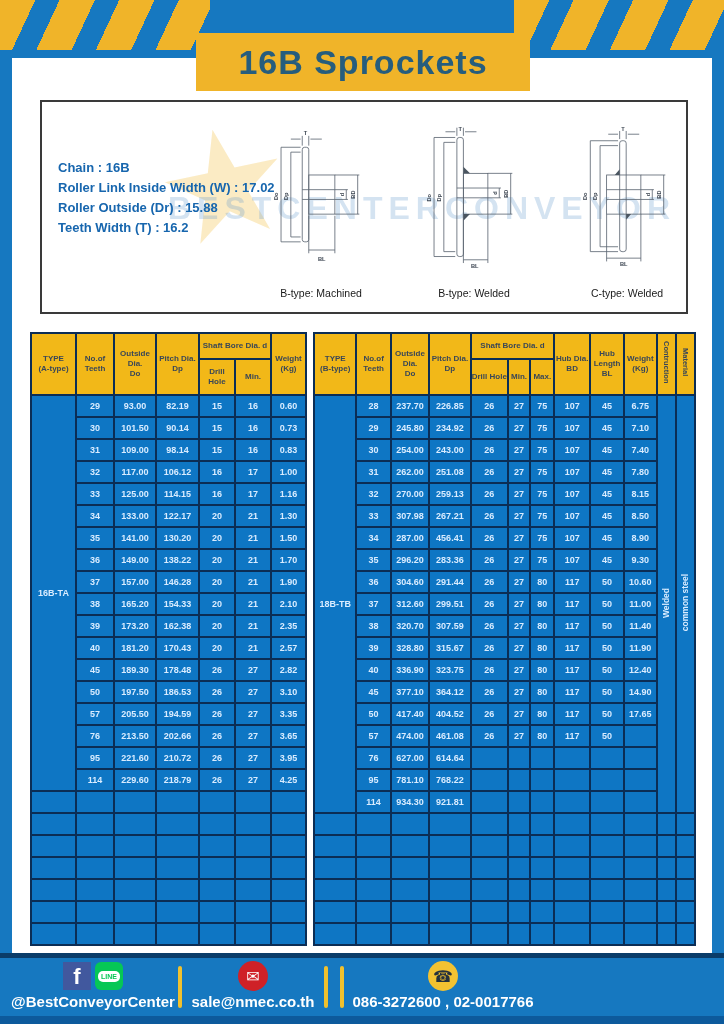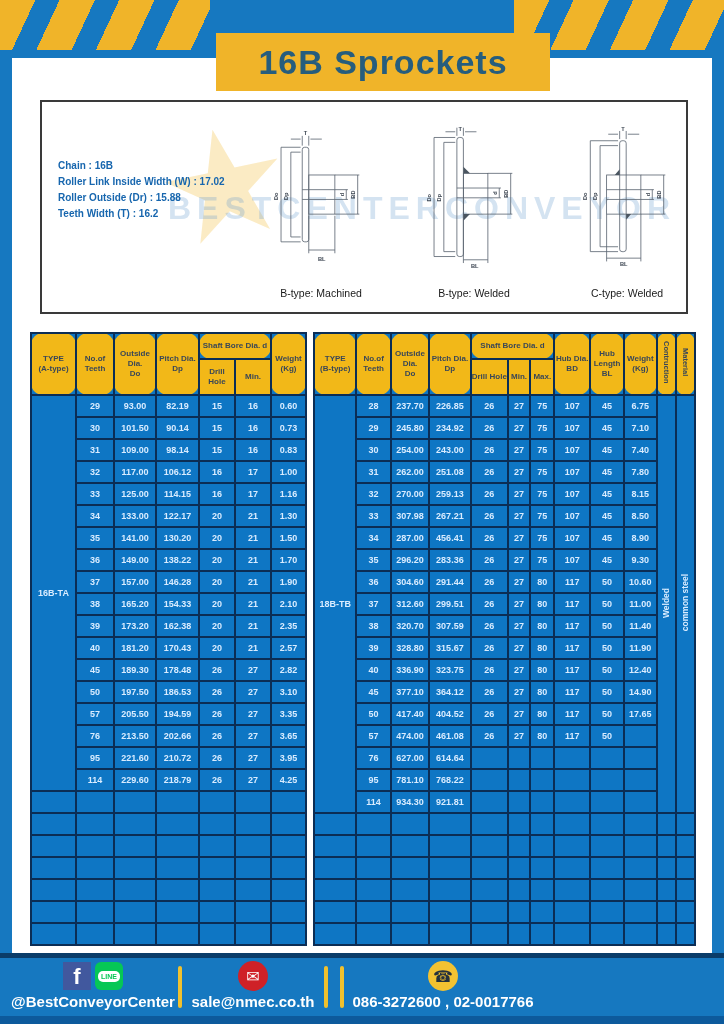--- a/index.html
+++ b/index.html
@@ -10,47 +10,47 @@
   
   .hz{position:absolute;top:0;height:50px;width:210px;
       background:repeating-linear-gradient(115deg,#f0b429 0 32px,#1678c0 32px 54px);}
   .hz.left{left:0}
   .hz.right{right:0}
   
   .sheet{position:absolute;left:12px;top:58px;width:700px;height:897px;background:#ffffff;}
   .sheet-shadow{position:absolute;left:0;top:953px;width:724px;height:5px;background:#0a3c69;}
   
   .banner{position:absolute;left:196px;top:33px;width:334px;height:58px;background:#f0b429;
-          display:flex;align-items:center;justify-content:center;margin-left:20px;}
+          display:flex;align-items:center;justify-content:center;}
   .banner .ttl{font-size:34px;font-weight:bold;color:#265d7d;letter-spacing:1px;}
   
   .specbox{position:absolute;left:40px;top:100px;width:644px;height:210px;background:#fff;
            border:2px solid #3a3a3a;}
   .watermark{position:absolute;left:150px;top:18px;width:460px;height:176px;z-index:0;
              display:flex;align-items:center;justify-content:center;
              color:rgba(100,155,205,0.28);font-weight:800;font-size:32px;letter-spacing:6px;
              line-height:1.5;text-align:center;pointer-events:none;}
   .wm-star{position:absolute;left:115px;top:8px;font-size:150px;color:rgba(242,190,60,0.30);
            transform:rotate(-12deg);z-index:0;pointer-events:none;line-height:1;}
   .speclines{position:absolute;left:16px;top:58px;width:212px;z-index:2;}
-  .specline{font-size:10px;font-weight:bold;color:#1766ae;margin-bottom:5px;white-space:nowrap;}
+  .specline{font-size:13px;font-weight:bold;color:#1766ae;margin-bottom:5px;white-space:nowrap;}
   .specline .sep{white-space:pre;}
   .diagrams{position:absolute;left:226px;top:6px;width:412px;height:198px;z-index:1;
             display:flex;justify-content:space-between;align-items:flex-start;}
   .diagram{display:flex;flex-direction:column;align-items:center;}
   .dcap{font-size:10.5px;color:#1a1a1a;font-weight:500;margin-top:1px;white-space:nowrap;}
   .dline{stroke:#5a6470;stroke-width:1;fill:none;}
   .dfill{fill:#4a5560;stroke:none;}
   .dtxt{font-size:7px;fill:#3b4450;font-weight:bold;}
   
   .tbl{position:absolute;border-collapse:collapse;table-layout:fixed;background:#0e76c4;}
   .tbl td,.tbl th{border:2px solid #0b2d55;overflow:hidden;padding:0;}
   .tbl thead th{background:#f2b818;color:#3a4757;font-size:8px;font-weight:bold;
                 text-align:center;line-height:10px;}
-  .tbl thead tr:first-child th{height:24px;border-radius:12px;}
+  .tbl thead tr:first-child th{height:24px;}
   .tbl thead tr:last-child th{height:34px;}
   .tbl tbody td{background:#0e76c4;color:#d9ecff;font-size:9px;font-weight:600;
                 text-align:center;height:20px;vertical-align:middle;}
   .tbl-a{left:30px;top:332px;width:277px;}
   .tbl-b{left:313px;top:332px;width:383px;}
   .vth span{writing-mode:vertical-rl;display:inline-block;font-size:7.5px;line-height:8px;}
   td.vcell span{writing-mode:vertical-rl;transform:rotate(180deg);display:inline-block;
                 font-size:8.5px;line-height:9px;}
   td.type-cell{font-size:9.5px;font-weight:bold;}
   

